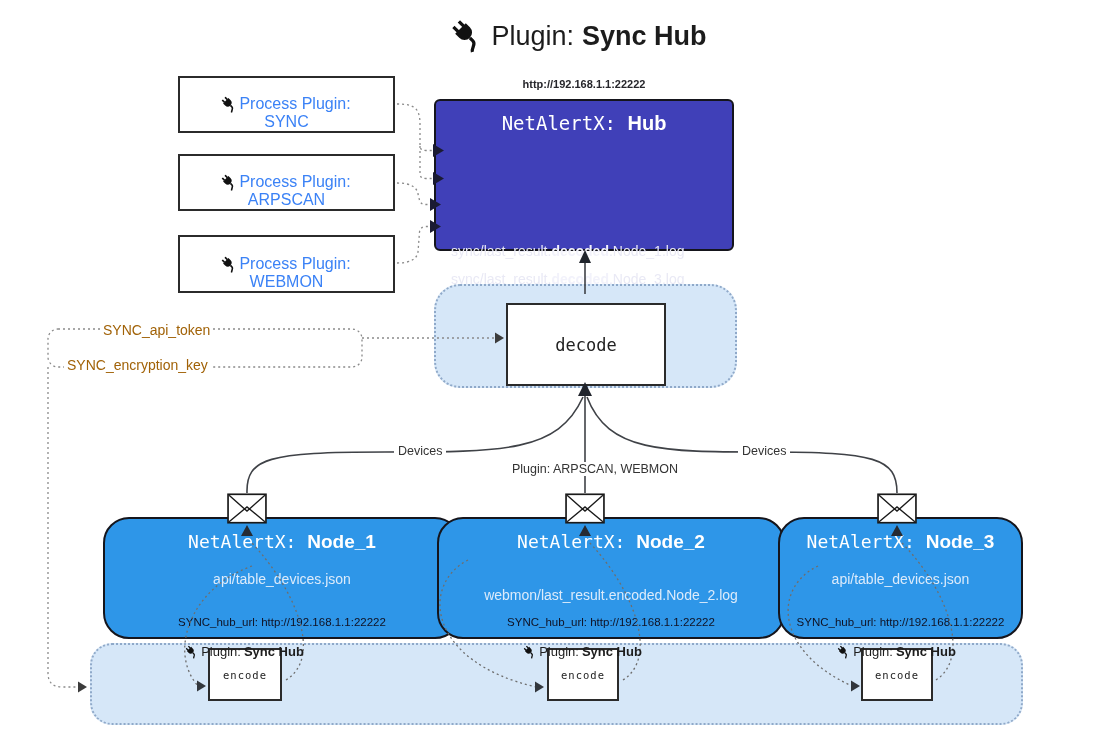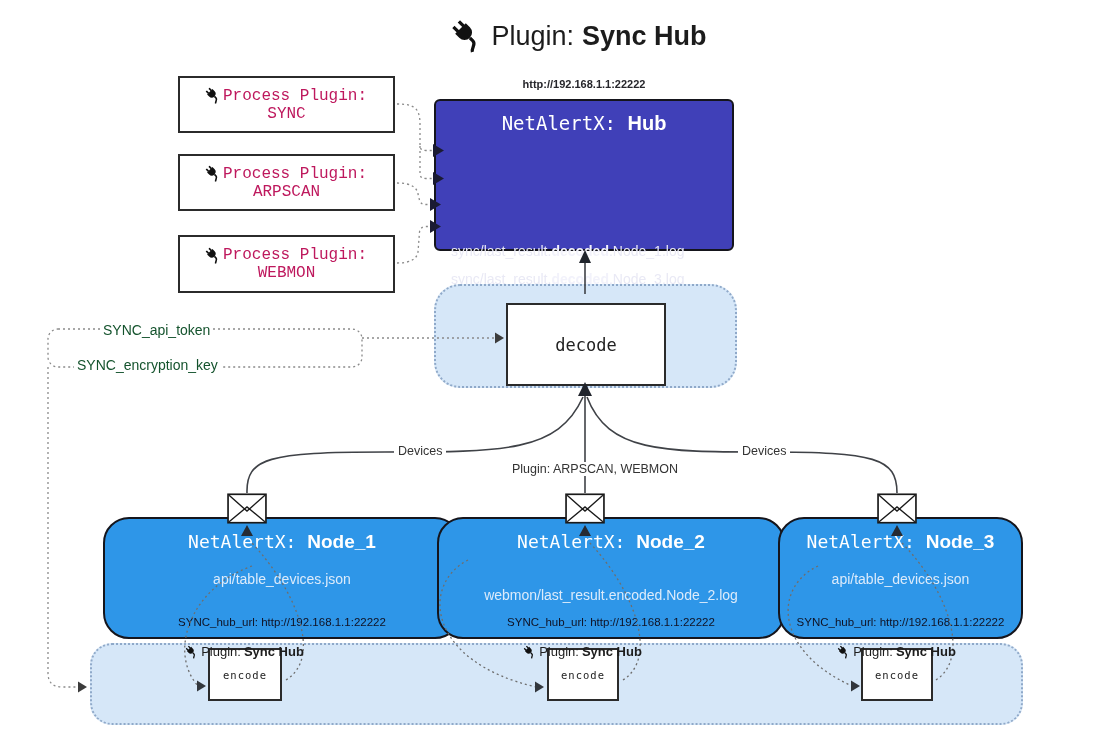--- a/index.html
+++ b/index.html
@@ -9,38 +9,38 @@
   }
   *{margin:0;padding:0;box-sizing:border-box;}
   body{background:#fff;font-family:"Liberation Sans",sans-serif;}
   .canvas{position:relative;width:1117px;height:754px;background:#fff;overflow:hidden;}
   .abs{position:absolute;}
   
   .title{left:400px;top:14px;width:360px;height:44px;display:flex;align-items:center;justify-content:center;gap:8px;font-size:27px;color:#1c1c1c;}
   .title b{font-weight:bold;}
   .plug{display:inline-block;transform:rotate(-45deg);line-height:0;}
   
-  .pbox{left:178px;width:217px;background:#fff;border:2px solid #2b2b2b;display:flex;flex-direction:column;align-items:center;justify-content:center;font-family:Liberation Mono, monospace;font-size:16px;color:#be185d;}
+  .pbox{left:178px;width:217px;background:#fff;border:2px solid #2b2b2b;display:flex;flex-direction:column;align-items:center;justify-content:flex-end;font-family:Liberation Sans, sans-serif;font-size:16px;color:#3b82f6;}
   .pbox .r1{display:flex;align-items:center;gap:2px;}
   
   .huburl{left:434px;top:78px;width:300px;text-align:center;font-size:11px;color:#26262b;font-weight:bold;}
   .hub{left:434px;top:99px;width:300px;height:152px;background:var(--hub-fill);border:2px solid #15151c;border-radius:6px;color:var(--hub-text);}
   .hub .htitle{position:absolute;top:11px;left:0;right:0;text-align:center;font-family:"DejaVu Sans Mono",monospace;font-size:19px;color:#fff;}
   .hub .htitle b{font-family:"Liberation Sans",sans-serif;font-size:20px;}
   .hub .hline{position:absolute;left:0;right:4px;height:17px;font-size:14px;white-space:nowrap;}
   .hub .hline b{font-weight:bold;color:#f2f2fb;}
   .hl1{top:142px;padding-left:15px;} .hl2{top:170px;padding-left:15px;}
   .hl3{top:196px;padding-left:8px;}  .hl4{top:218px;padding-left:8px;}
   
   .panel{background:var(--panel-fill);border:2px dotted var(--panel-border);}
   .decpanel{left:434px;top:284px;width:303px;height:104px;border-radius:26px;}
   .procbox{background:#fff;border:2px solid #2b2b2b;display:flex;align-items:center;justify-content:center;font-family:"DejaVu Sans Mono",monospace;color:#222;}
   .decode{left:506px;top:295px;width:160px;height:83px;font-size:17px;margin-top:8px;}
   
-  .cfglabel{background:#fff;font-size:14px;color:#14532d;padding:0 3px;white-space:nowrap;}
+  .cfglabel{background:#fff;font-size:14px;color:#a16207;padding:0 3px;white-space:nowrap;}
   
   .edgelabel{background:#fff;font-size:12.5px;color:#333;padding:0 4px;white-space:nowrap;}
   
   .node{top:517px;height:122px;background:var(--node-fill);border:2px solid #15151c;border-radius:26px;color:#fff;}
   .node .ntitle{position:absolute;top:12px;left:0;right:0;text-align:center;font-family:"DejaVu Sans Mono",monospace;font-size:18px;white-space:nowrap;}
   .node .ntitle b{font-family:"Liberation Sans",sans-serif;font-size:19px;}
   .node .nline{position:absolute;left:0;right:0;text-align:center;font-size:14px;color:var(--node-text);white-space:nowrap;}
   .node .nurl{position:absolute;bottom:9px;left:0;right:0;text-align:center;font-size:11.5px;color:#101223;}
   
   .botpanel{left:90px;top:643px;width:933px;height:82px;border-radius:22px;}
@@ -206,21 +206,21 @@
   <svg class="abs" style="left:565px;top:493px;" width="40" height="31" viewBox="0 0 38 29">
     <rect x="1" y="1" width="36" height="27" fill="#fff" stroke="#1a1a1a" stroke-width="1.6"></rect>
     <path d="M2 2 L19 17 L36 2 M2 27 L19 13 L36 27" fill="none" stroke="#1a1a1a" stroke-width="1.3"></path>
   </svg>
   <svg class="abs" style="left:877px;top:493px;" width="40" height="31" viewBox="0 0 38 29">
     <rect x="1" y="1" width="36" height="27" fill="#fff" stroke="#1a1a1a" stroke-width="1.6"></rect>
     <path d="M2 2 L19 17 L36 2 M2 27 L19 13 L36 27" fill="none" stroke="#1a1a1a" stroke-width="1.3"></path>
   </svg>
 
   <div class="abs cfglabel" style="left:100px;top:322px;">SYNC_api_token</div>
-  <div class="abs cfglabel" style="left:64px;top:357px;margin-left:10px;">SYNC_encryption_key</div>
+  <div class="abs cfglabel" style="left:64px;top:357px;">SYNC_encryption_key</div>
   <div class="abs edgelabel" style="left:394px;top:444px;">Devices</div>
   <div class="abs edgelabel" style="left:738px;top:444px;">Devices</div>
   <div class="abs edgelabel" style="left:508px;top:462px;">Plugin: ARPSCAN, WEBMON</div>
 
   <div class="abs enclabel" style="left:160px;">
     <span class="plug">
         <svg width="12" height="14" viewBox="0 0 24 27" fill="#111">
           <rect x="7.6" y="0" width="2.6" height="5.5"></rect>
           <rect x="13.8" y="0" width="2.6" height="5.5"></rect>
           <path d="M6 5 h12 v4.6 a6 6 0 0 1 -6 6 a6 6 0 0 1 -6 -6 z"></path>

